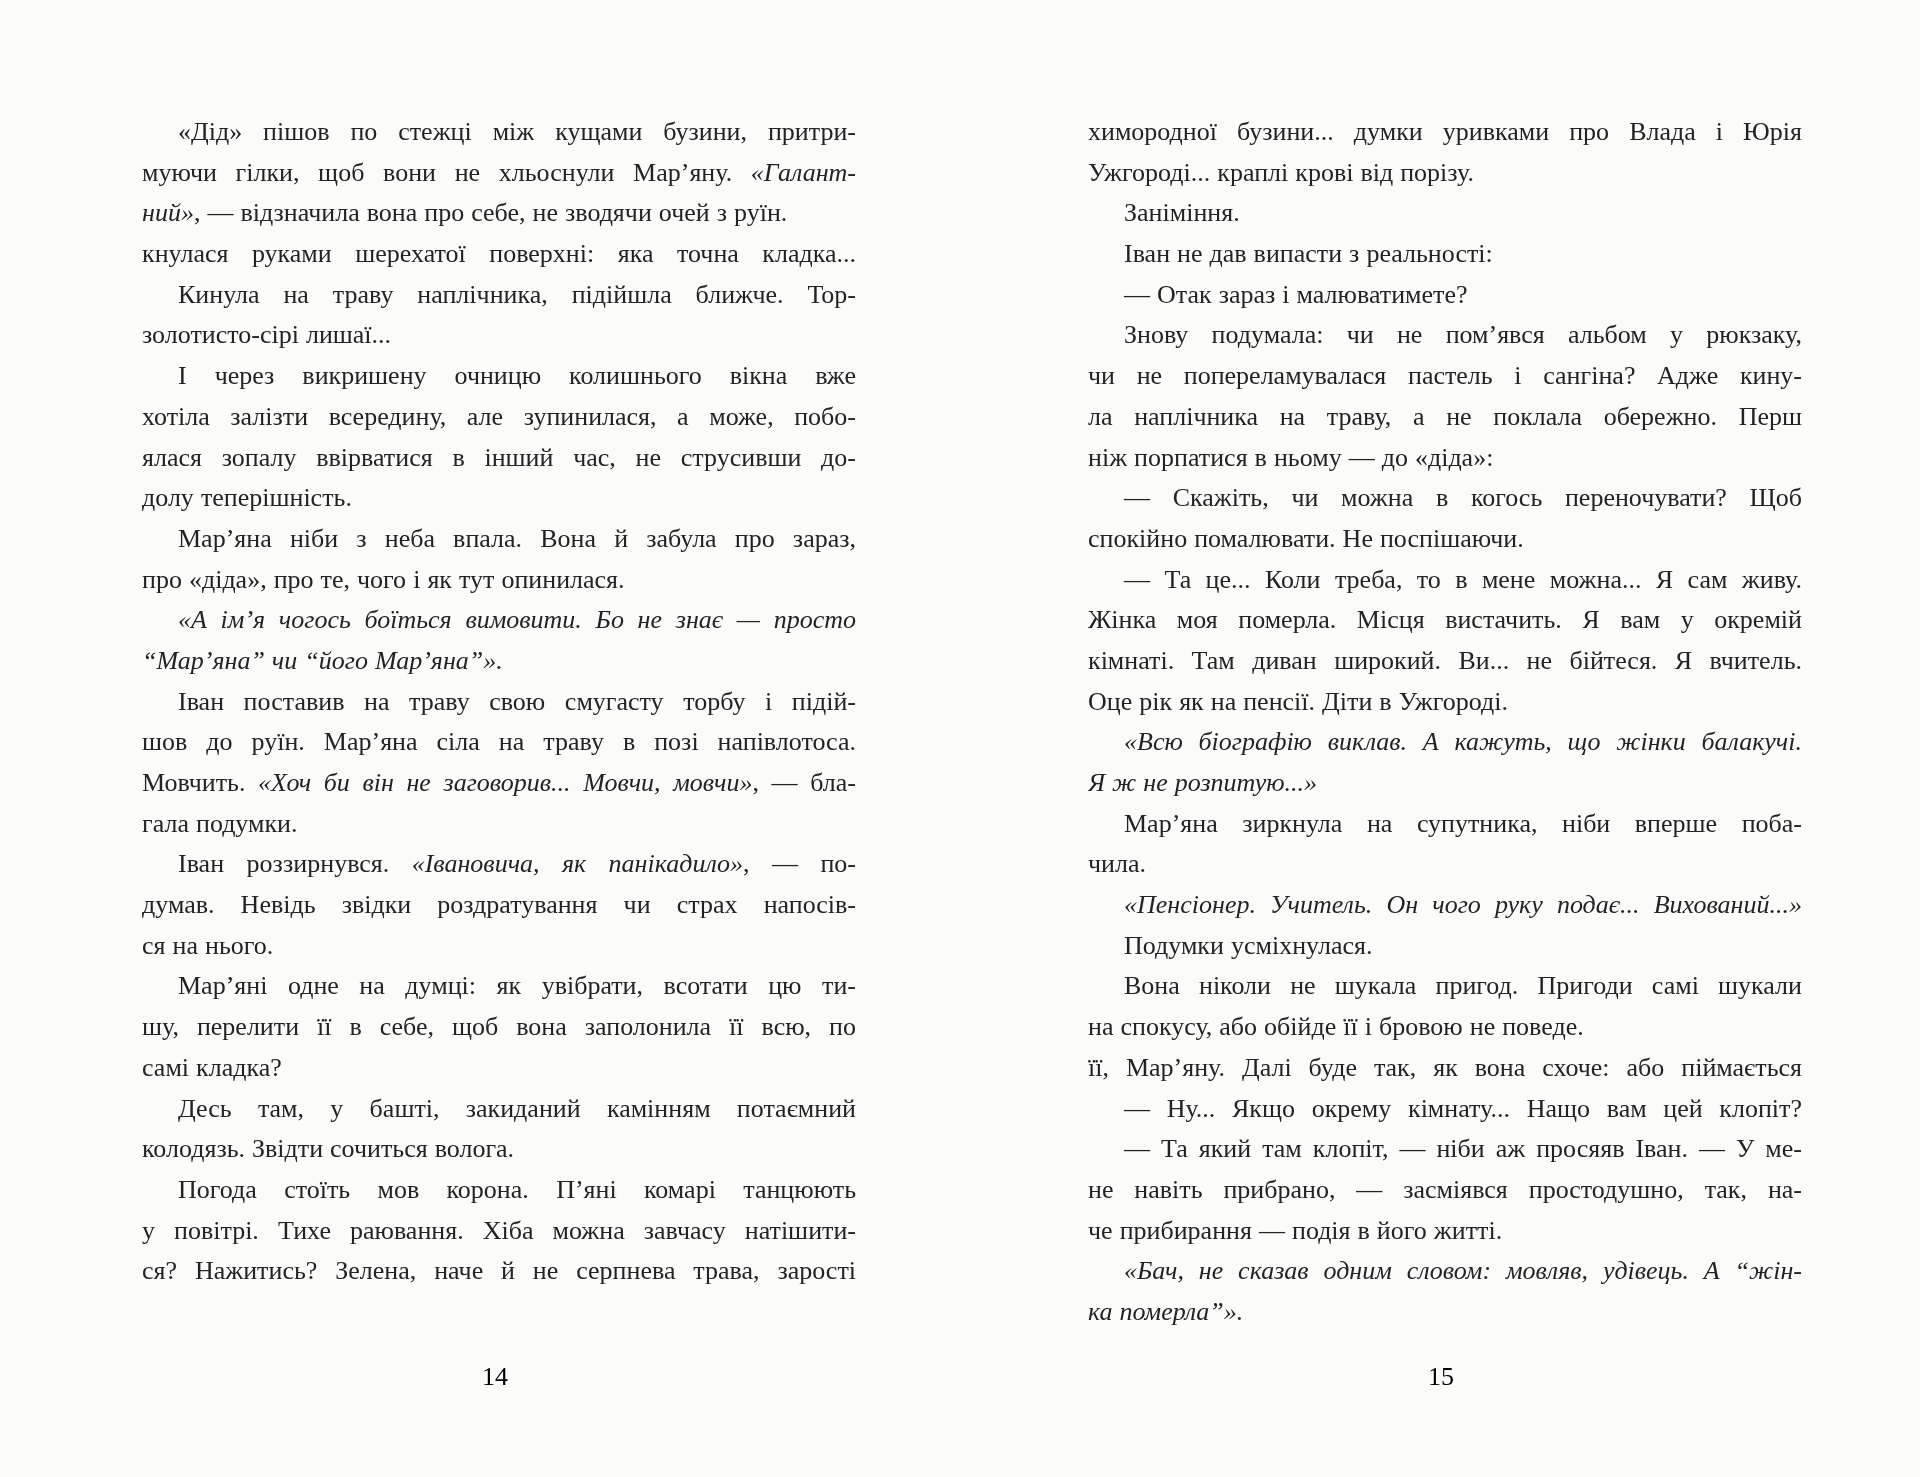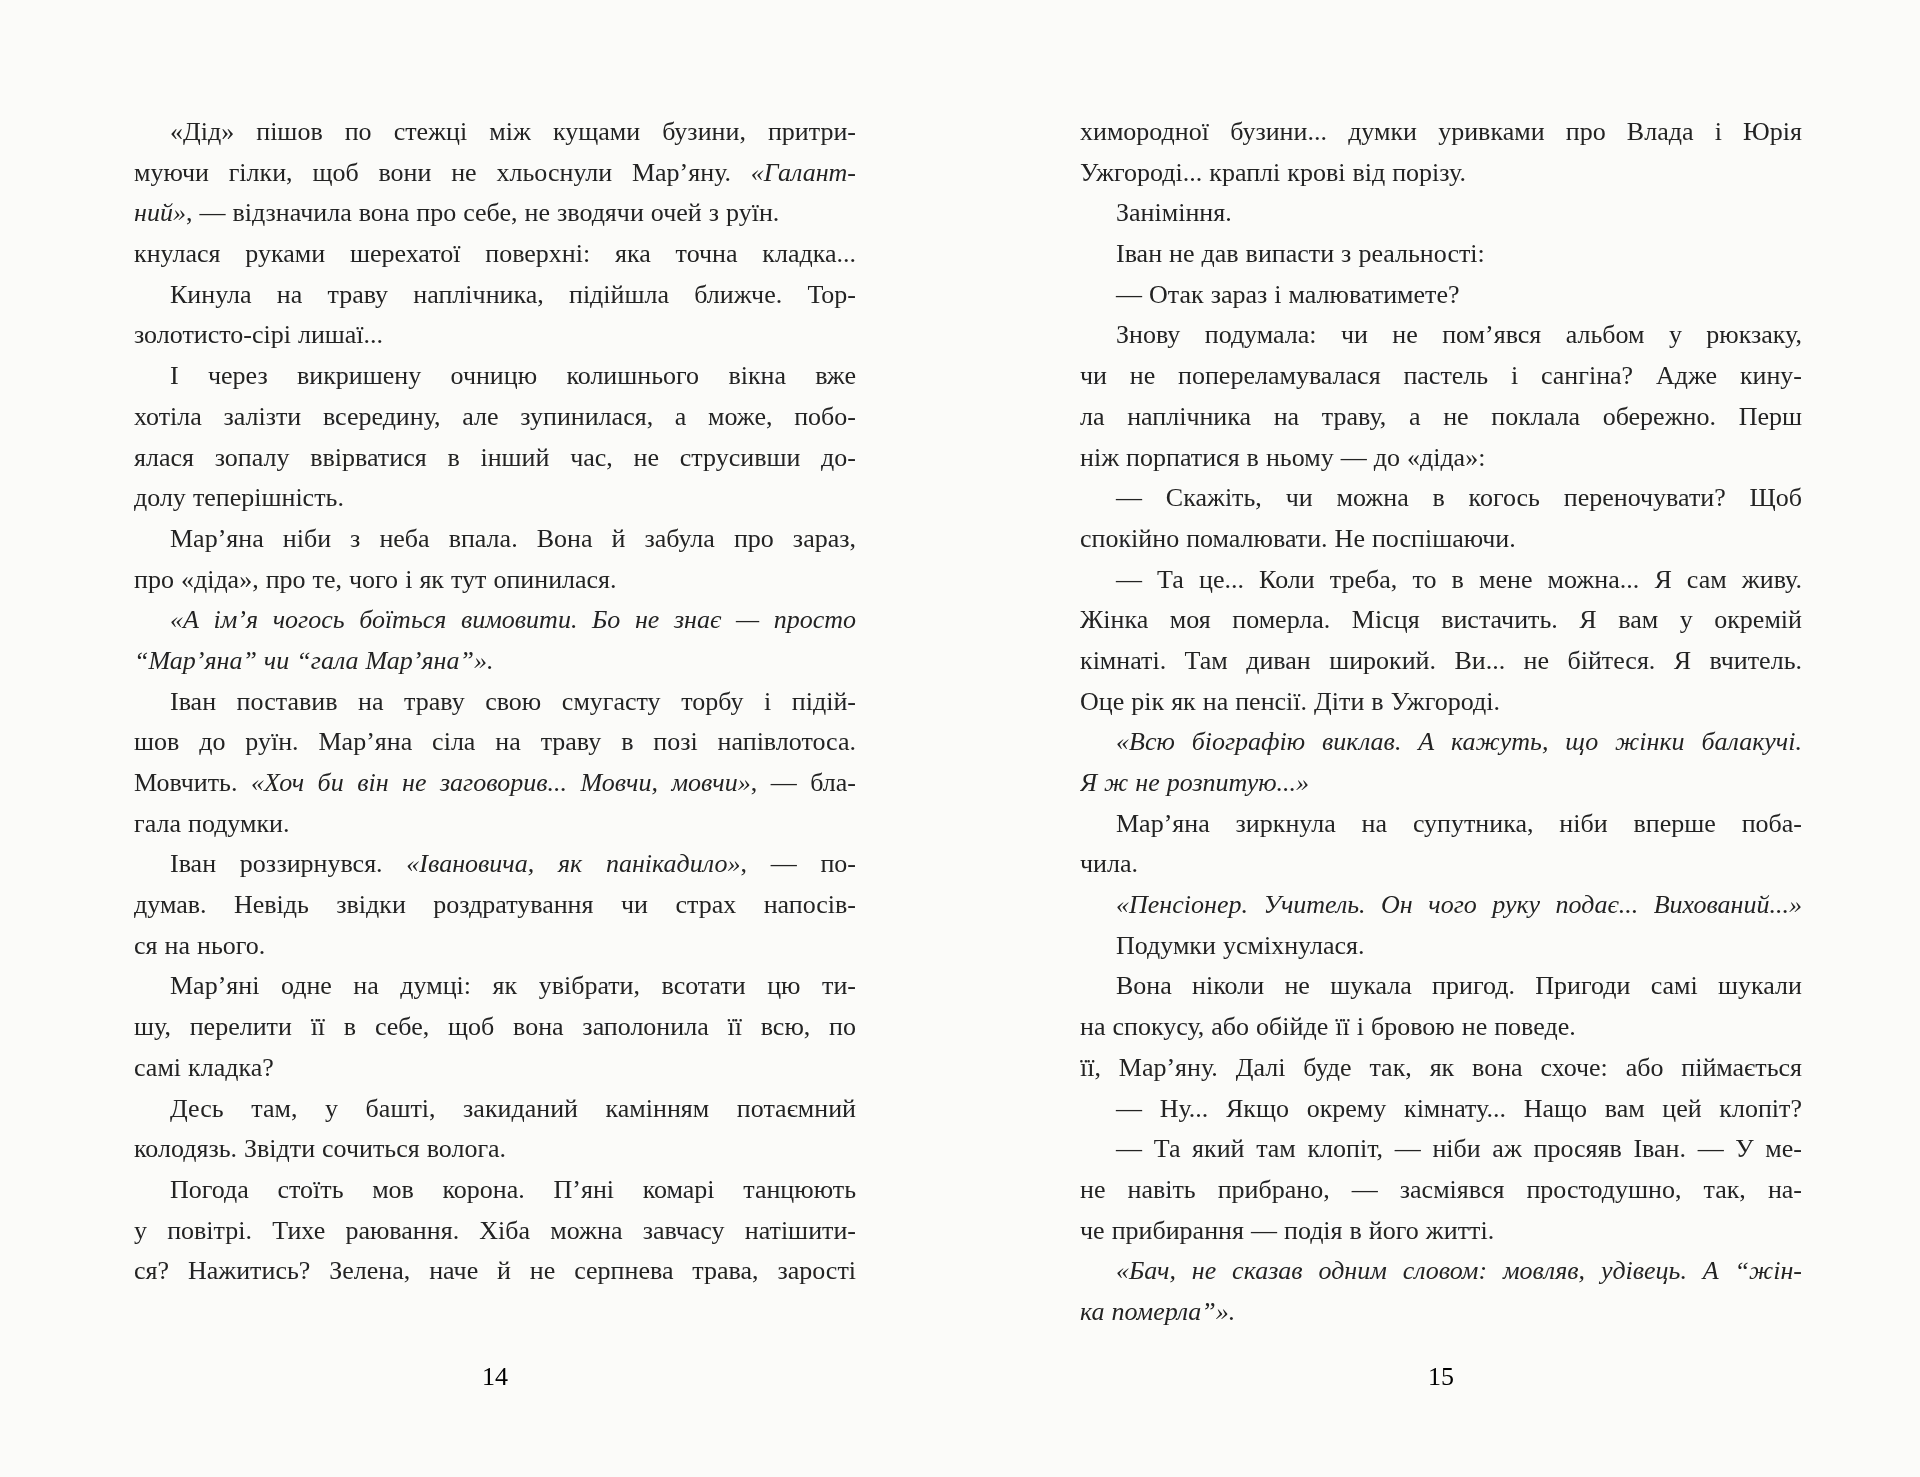--- a/index.html
+++ b/index.html
@@ -15,20 +15,21 @@
   .page.left  { left: 134px; }
   .page.right { left: 1080px; }
   .line {
     font-size: 26px;
     line-height: 40.7px;
     height: 40.7px;
     overflow: hidden;
     text-align: justify;
     text-align-last: justify;
     word-spacing: 0.02em;
+    margin-left: 8px;
   }
   .line.endline { text-align-last: left; }
   .line.indent  { text-indent: 36px; }
   .line i { }
   .page-num {
     position: absolute; top: 1250px; left: 0;
     width: 100%;
     text-align: center;
     font-size: 26px;
     color: #000000;
@@ -46,21 +47,21 @@
         <div class="line"><span>кнулася руками шерехатої поверхні: яка точна кладка...</span></div>
         <div class="line indent"><span>Кинула на траву наплічника, підійшла ближче. Тор-</span></div>
         <div class="line endline"><span>золотисто-сірі лишаї...</span></div>
         <div class="line indent"><span>І через викришену очницю колишнього вікна вже</span></div>
         <div class="line"><span>хотіла залізти всередину, але зупинилася, а може, побо-</span></div>
         <div class="line"><span>ялася зопалу ввірватися в інший час, не струсивши до-</span></div>
         <div class="line endline"><span>долу теперішність.</span></div>
         <div class="line indent"><span>Мар’яна ніби з неба впала. Вона й забула про зараз,</span></div>
         <div class="line endline"><span>про «діда», про те, чого і як тут опинилася.</span></div>
         <div class="line indent"><i>«А ім’я чогось боїться вимовити. Бо не знає — просто</i></div>
-        <div class="line endline"><i>“Мар’яна” чи “гала Мар’яна”».</i></div>
+        <div class="line endline"><i>“Мар’яна” чи “його Мар’яна”».</i></div>
         <div class="line indent"><span>Іван поставив на траву свою смугасту торбу і підій-</span></div>
         <div class="line"><span>шов до руїн. Мар’яна сіла на траву в позі напівлотоса.</span></div>
         <div class="line"><span>Мовчить. </span><i>«Хоч би він не заговорив... Мовчи, мовчи»</i><span>, — бла-</span></div>
         <div class="line endline"><span>гала подумки.</span></div>
         <div class="line indent"><span>Іван роззирнувся. </span><i>«Івановича, як панікадило»</i><span>, — по-</span></div>
         <div class="line"><span>думав. Невідь звідки роздратування чи страх напосів-</span></div>
         <div class="line endline"><span>ся на нього.</span></div>
         <div class="line indent"><span>Мар’яні одне на думці: як увібрати, всотати цю ти-</span></div>
         <div class="line"><span>шу, перелити її в себе, щоб вона заполонила її всю, по</span></div>
         <div class="line endline"><span>самі кладка?</span></div>

